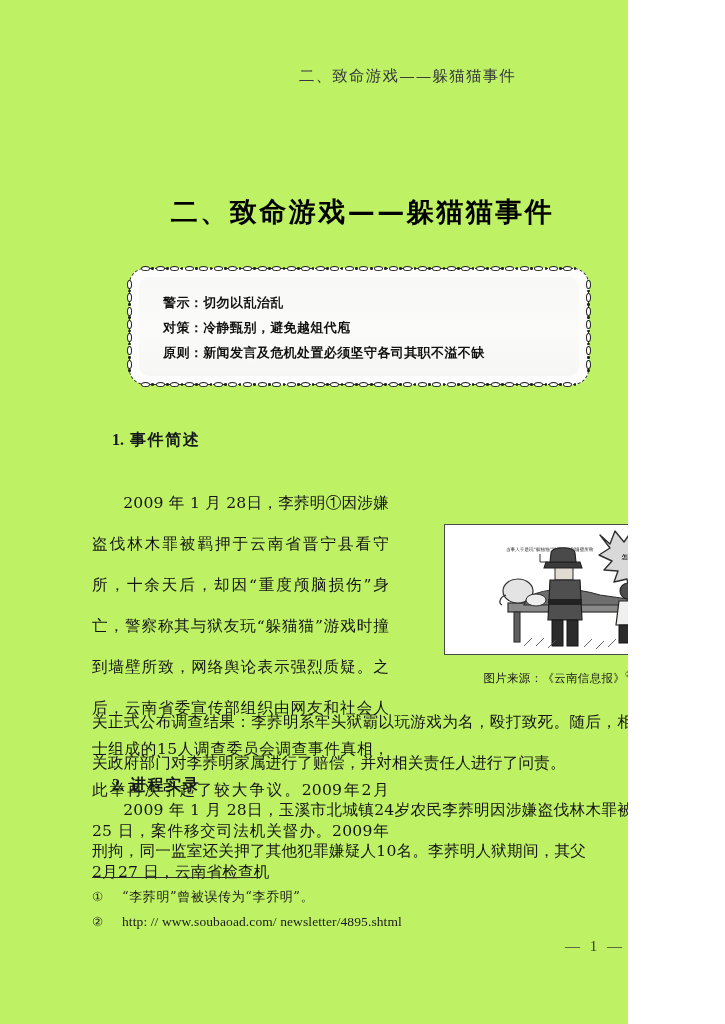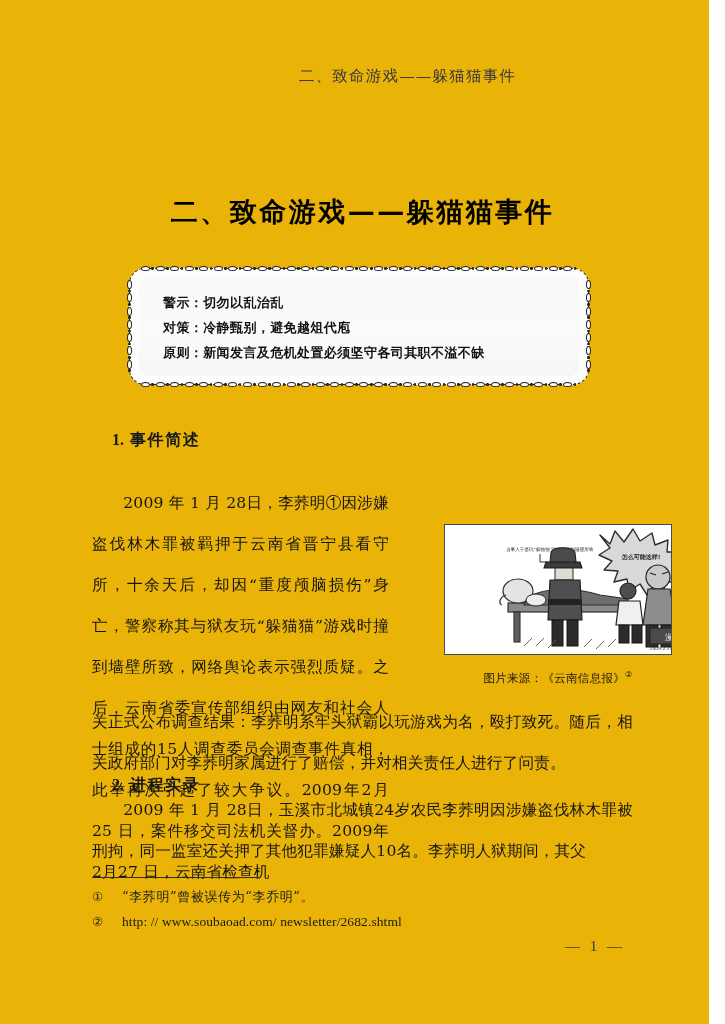--- a/index.html
+++ b/index.html
@@ -6,23 +6,23 @@
     margin: 0;
     padding: 0;
     background: #ffffff;
   }
   body {
     font-family: "Liberation Serif", "DejaVu Serif", serif;
     color: #1a1a1a;
   }
   #page {
     position: relative;
-    width: 709px;
+    width: 628px;
     height: 1024px;
-    background: #eab308;
+    background: #bef264;
     overflow: hidden;
     box-sizing: border-box;
   }
 
   
   .running-header {
     position: absolute;
     top: 66px;
     left: 0;
     width: 725px;
@@ -527,19 +527,19 @@
   <p class="body-block indent" id="para2">2009 年 1 月 28日，玉溪市北城镇24岁农民李荞明因涉嫌盗伐林木罪被刑拘，同一监室还关押了其他犯罪嫌疑人10名。李荞明人狱期间，其父</p>
 
   <div class="footnote-rule"></div>
   <div class="footnotes">
     <div class="footnote">
       <span class="fn-marker">①</span>
       <span class="fn-text-cjk">“李荞明”曾被误传为“李乔明”。</span>
     </div>
     <div class="footnote">
       <span class="fn-marker">②</span>
-      <span class="fn-text-url">http: // www.soubaoad.com/ newsletter/2682.shtml</span>
+      <span class="fn-text-url">http: // www.soubaoad.com/ newsletter/4895.shtml</span>
     </div>
   </div>
 
   <div class="page-number">— 1 —</div>
 
 </div>
 
 </body></html>

